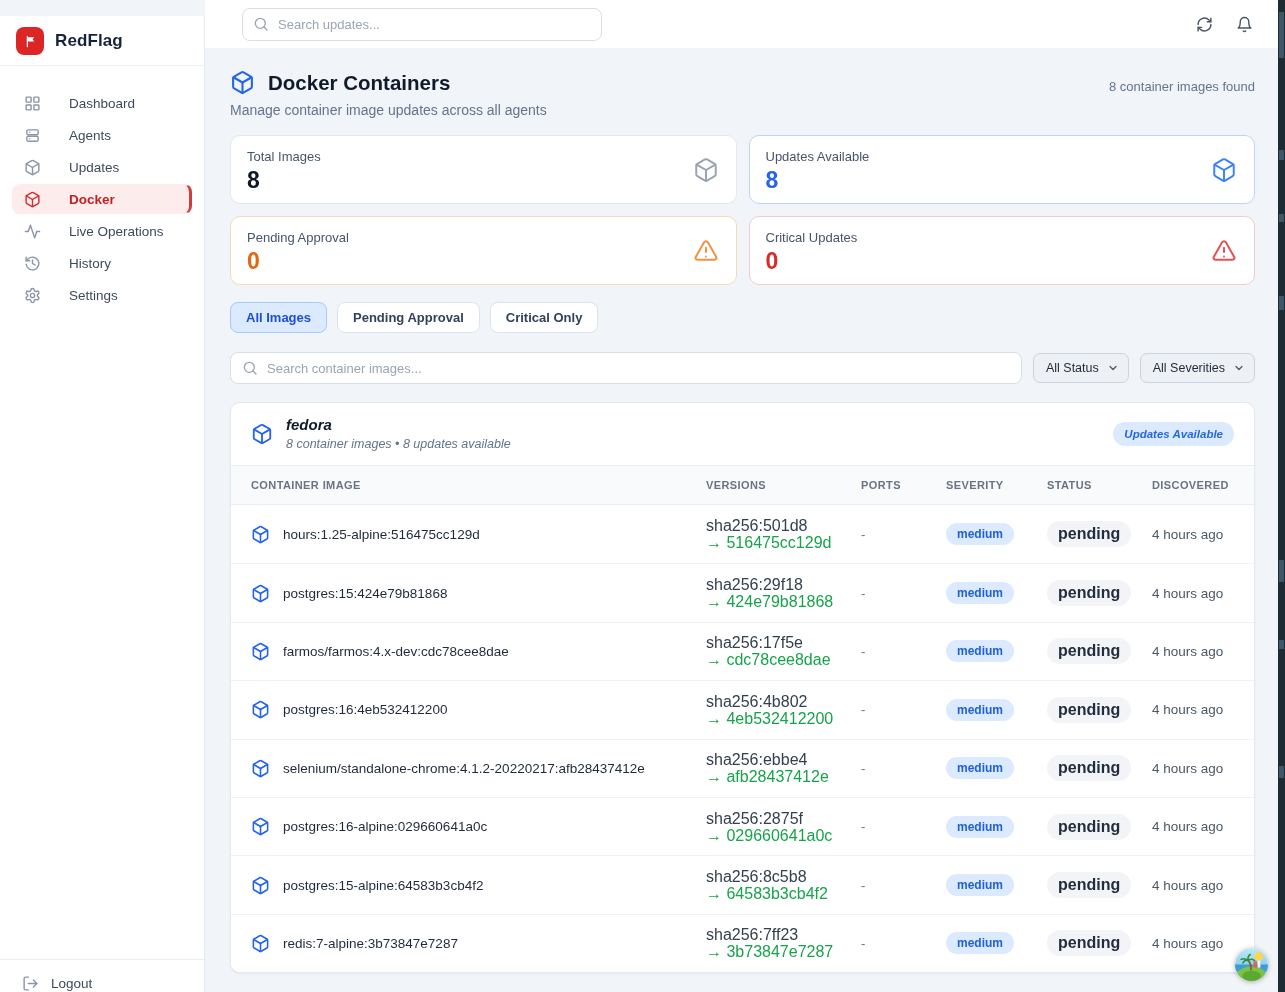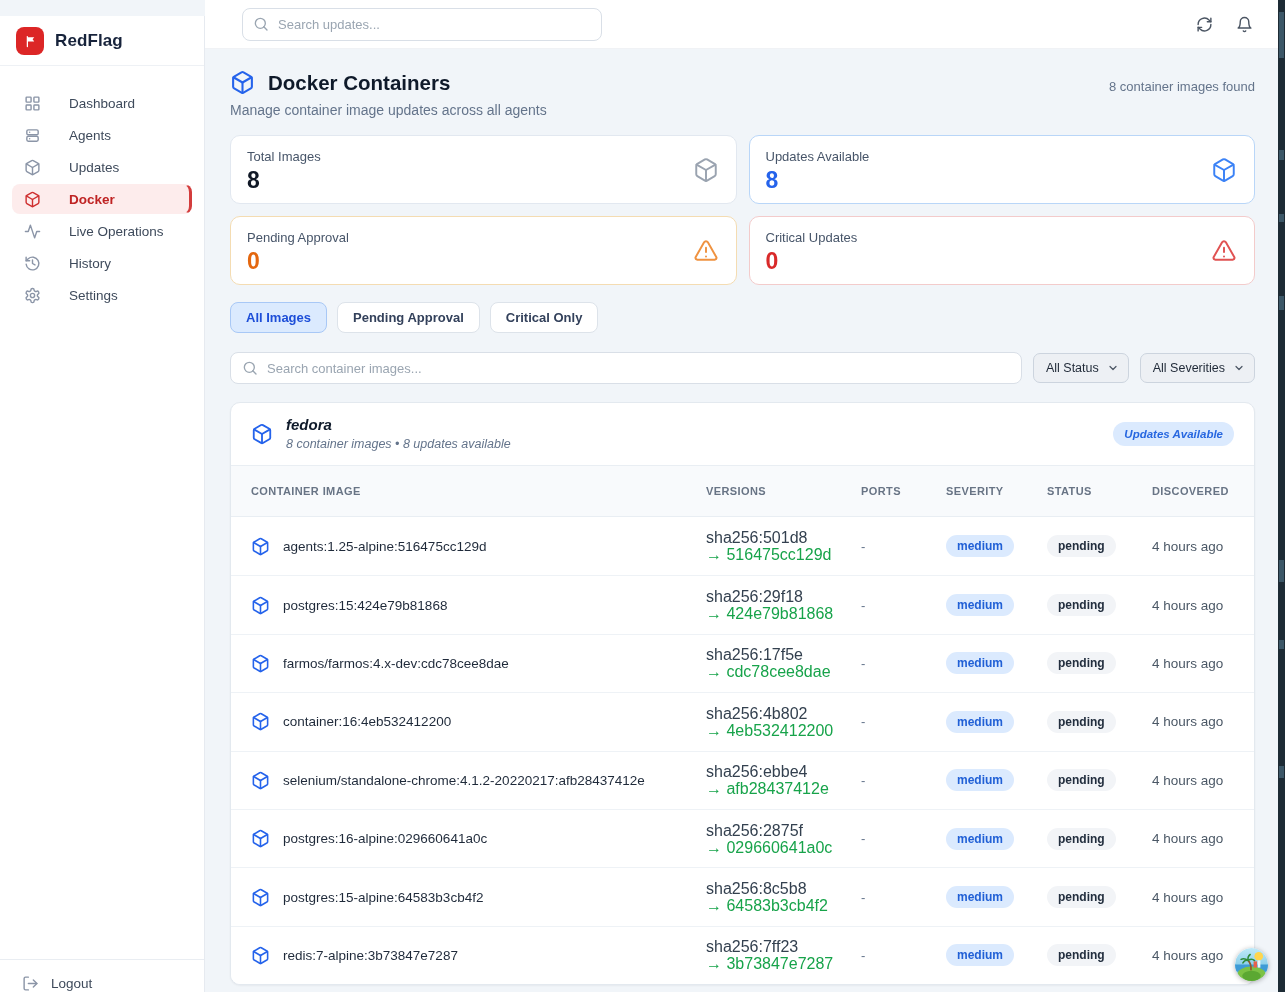--- a/index.html
+++ b/index.html
@@ -113,33 +113,33 @@
   .panel { margin-top:18px; background:#fff; border:1px solid #e3e9ef; border-radius:10px; box-shadow:0 1px 2px rgba(16,24,40,.05); overflow:hidden; }
   .group-head { display:flex; align-items:center; padding:13px 20px 14px;font-style:italic; }
   .group-icon { color:#2563eb; }
   .group-info { margin-left:13px; }
   .group-name { font-size:15px; font-weight:700; color:#0f1a2a; }
   .group-meta { font-size:12.5px; color:#64748b; margin-top:4px; }
   .group-badge { margin-left:auto; background:#dbeafe; color:#2767e0; font-size:11.5px; font-weight:700; padding:6px 11px; border-radius:999px; }
 
   .tgrid { display:grid; grid-template-columns:455px 155px 85px 101px 105px 1fr; padding:0 20px; align-items:center; }
   .thead {
-    height:52px; background:#f8fafc; border-top:1px solid #e9eef3; border-bottom:1px solid #e9eef3;
+    height:40px; background:#f8fafc; border-top:1px solid #e9eef3; border-bottom:1px solid #e9eef3;
     font-size:11px; font-weight:700; color:#687485; letter-spacing:.4px;
   }
   .trow { height:58.4px; border-top:1px solid #eef2f6; background:#fff; }
   .trow:first-child { border-top:none; }
   .cell-image { display:flex; align-items:center; gap:13px; font-size:13.5px; color:#1f2a3a; }
   .row-icon { color:#2563eb; display:flex; flex:0 0 auto; }
   .cell-versions { font-size:16px; line-height:17px; }
   .ver-cur { color:#33404f; }
   .ver-new { color:#17a34a; }
   .cell-ports { font-size:13px; color:#64748b; }
   .badge-sev { display:inline-block; background:#dbeafe; color:#2160d6; font-size:12px; font-weight:700; padding:4px 11px; border-radius:999px; }
-  .badge-status { display:inline-block; background:#f2f4f7; color:#222e3e; font-size:12px; font-weight:700; padding:4px 11px; border-radius:999px; }
+  .badge-status { display:inline-block; background:#f2f4f7; color:#222e3e; font-size:16px; font-weight:700; padding:4px 11px; border-radius:999px; }
   .cell-disc { font-size:13.5px; color:#4b5866; }
 
   
   .island-btn { position:absolute; right:17px; bottom:11px; width:33px; height:33px; border-radius:50%;
     box-shadow:0 1px 5px rgba(0,0,0,.3); overflow:hidden; cursor:pointer; z-index:20; }
 
   
   .edge-strip { position:absolute; right:0; top:0; width:7px; height:100%; background:#1d2b35; z-index:30; }
   .edge-strip .mark { position:absolute; left:1px; width:5px; background:#3c5767; }
 </style>
@@ -400,21 +400,21 @@
       <div id="table-body">
   <div class="tgrid trow">
     <div class="cell-image">
       <span class="row-icon">
         <svg width="19" height="19" viewBox="0 0 24 24" fill="none" stroke="currentColor" stroke-width="2" stroke-linecap="round" stroke-linejoin="round">
                   <path d="M21 16V8a2 2 0 0 0-1-1.73l-7-4a2 2 0 0 0-2 0l-7 4A2 2 0 0 0 3 8v8a2 2 0 0 0 1 1.73l7 4a2 2 0 0 0 2 0l7-4A2 2 0 0 0 21 16z"></path>
                   <path d="M3.27 6.96 12 12.01l8.73-5.05"></path>
                   <path d="M12 22.08V12"></path>
                 </svg>
       </span>
-      <span>agents:1.25-alpine:516475cc129d</span>
+      <span>hours:1.25-alpine:516475cc129d</span>
     </div>
     <div class="cell-versions">
       <div class="ver-cur">sha256:501d8</div>
       <div class="ver-new">→ 516475cc129d</div>
     </div>
     <div class="cell-ports">-</div>
     <div><span class="badge-sev">medium</span></div>
     <div><span class="badge-status">pending</span></div>
     <div class="cell-disc">4 hours ago</div>
   </div>
@@ -463,21 +463,21 @@
 
   <div class="tgrid trow">
     <div class="cell-image">
       <span class="row-icon">
         <svg width="19" height="19" viewBox="0 0 24 24" fill="none" stroke="currentColor" stroke-width="2" stroke-linecap="round" stroke-linejoin="round">
                   <path d="M21 16V8a2 2 0 0 0-1-1.73l-7-4a2 2 0 0 0-2 0l-7 4A2 2 0 0 0 3 8v8a2 2 0 0 0 1 1.73l7 4a2 2 0 0 0 2 0l7-4A2 2 0 0 0 21 16z"></path>
                   <path d="M3.27 6.96 12 12.01l8.73-5.05"></path>
                   <path d="M12 22.08V12"></path>
                 </svg>
       </span>
-      <span>container:16:4eb532412200</span>
+      <span>postgres:16:4eb532412200</span>
     </div>
     <div class="cell-versions">
       <div class="ver-cur">sha256:4b802</div>
       <div class="ver-new">→ 4eb532412200</div>
     </div>
     <div class="cell-ports">-</div>
     <div><span class="badge-sev">medium</span></div>
     <div><span class="badge-status">pending</span></div>
     <div class="cell-disc">4 hours ago</div>
   </div>

